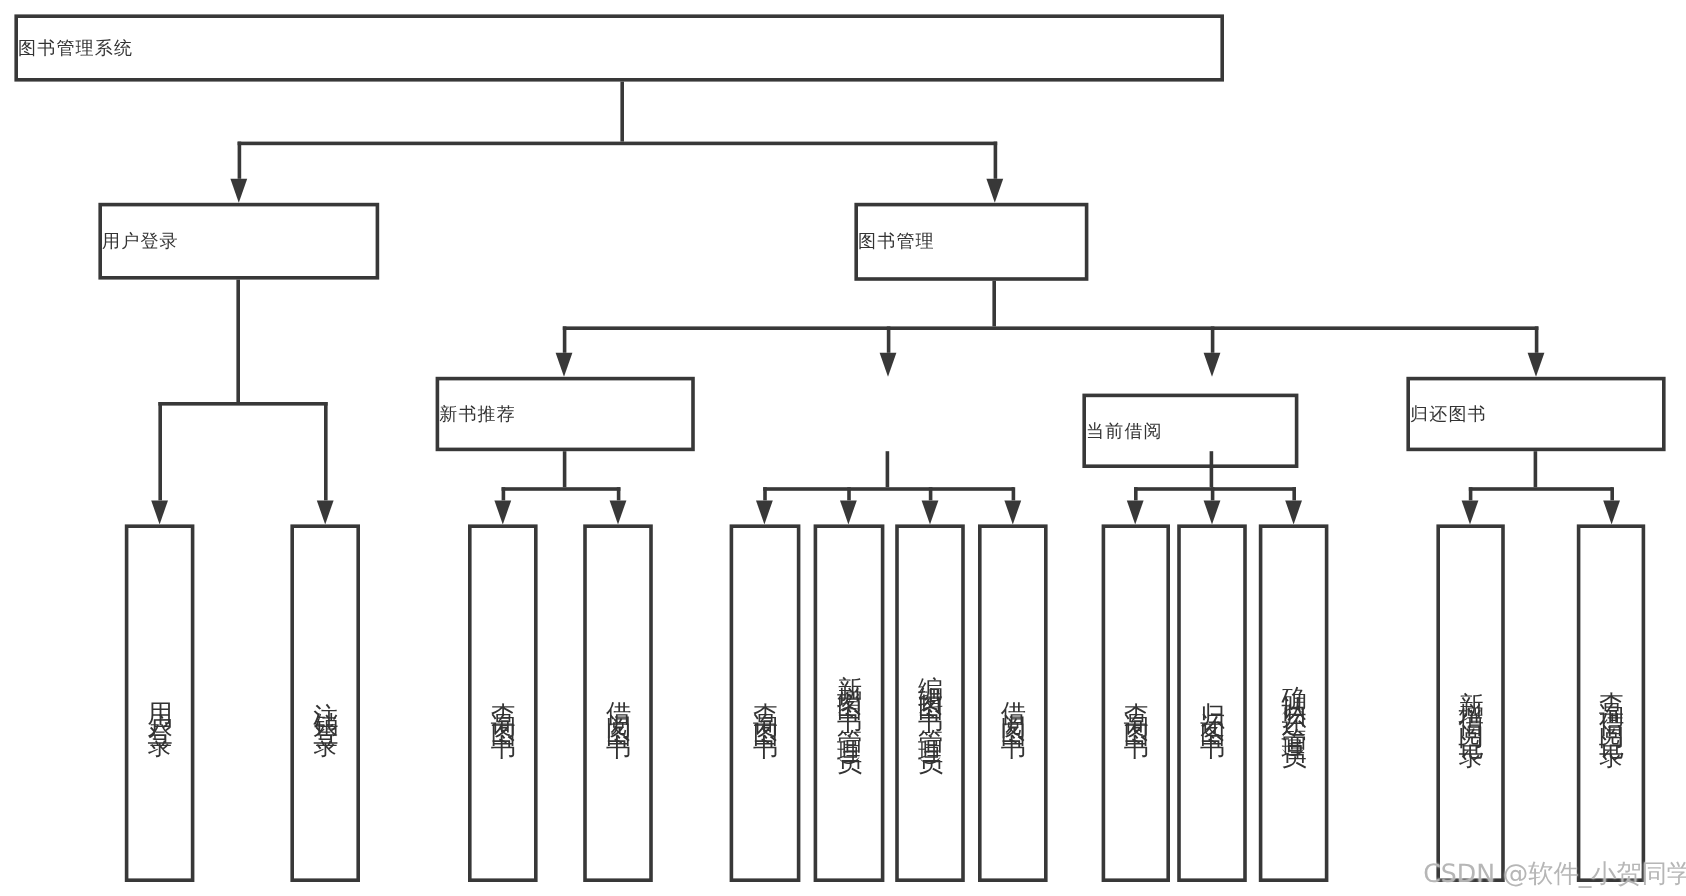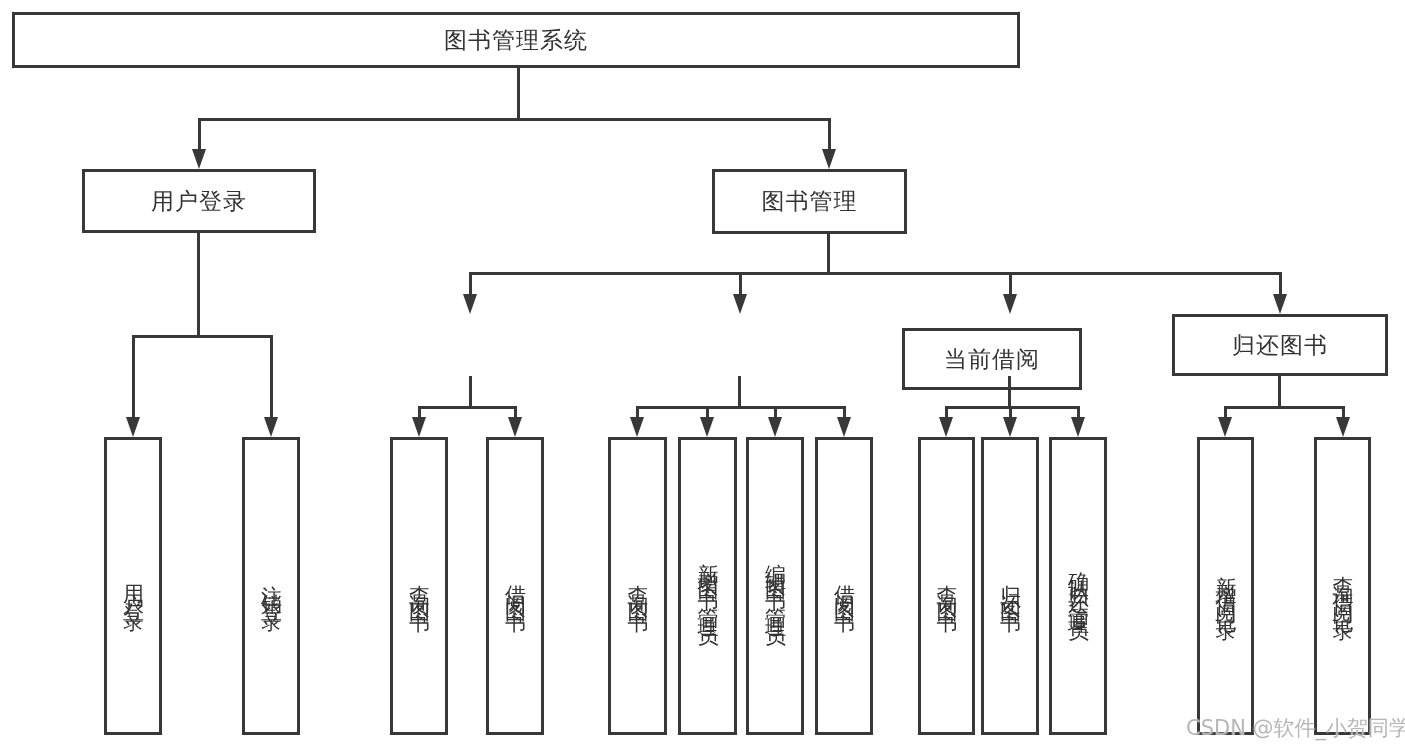--- a/index.html
+++ b/index.html
@@ -9,22 +9,22 @@
   }
   html,body{margin:0;padding:0;background:var(--bg);}
   body{font-family:"DejaVu Sans","Liberation Sans",sans-serif;}
   #canvas{
     position:relative;width:1405px;height:747px;background:var(--bg);
     overflow:hidden;
   }
   .box{
     position:absolute;box-sizing:border-box;
     border:3px solid var(--line);background:#fff;
-    display:flex;align-items:center;justify-content:center;
-    color:var(--text);font-size:23px;letter-spacing:1px;font-family:Liberation Serif, serif;
+    display:flex;align-items:center;justify-content:flex-start;
+    color:var(--text);font-size:15px;letter-spacing:1px;font-family:Liberation Serif, serif;
   }
   .vbox{
     position:absolute;box-sizing:border-box;
     border:3px solid var(--line);background:#fff;
     display:flex;align-items:center;justify-content:center;
     color:var(--text);
   }
   .vtext{
     writing-mode:vertical-rl;text-orientation:mixed;
     font-size:21px;letter-spacing:9px;line-height:1;
@@ -98,20 +98,23 @@
   </div>
   <div class="arrow" style="left:1003px;top:272px;height:42px;">
     <div class="shaft"></div>
     <div class="head"></div>
   </div>
   <div class="arrow" style="left:1273px;top:272px;height:42px;">
     <div class="shaft"></div>
     <div class="head"></div>
   </div>
 
+  <div class="box" style="left:363px;top:314px;width:216px;height:62px;">
+    <span>新书推荐</span>
+  </div>
   <div class="box" style="left:902px;top:328px;width:180px;height:62px;">
     <span>当前借阅</span>
   </div>
   <div class="box" style="left:1172px;top:314px;width:216px;height:62px;">
     <span>归还图书</span>
   </div>
 
   <div class="vline" style="left:469px;top:376px;height:30px;"></div>
   <div class="hline" style="left:418px;top:406px;width:99px;"></div>
   <div class="arrow" style="left:412px;top:406px;height:31px;">

